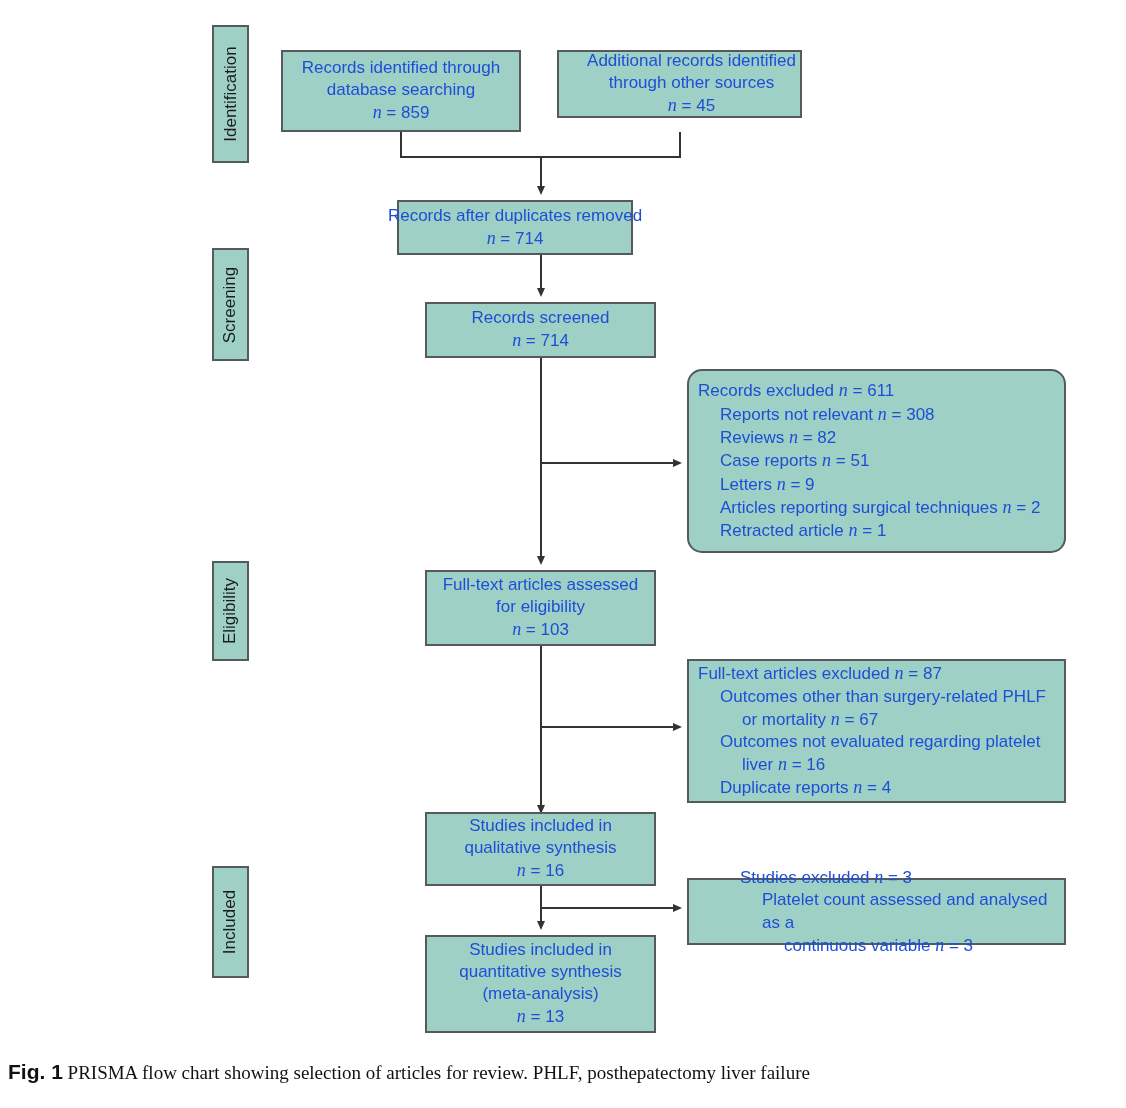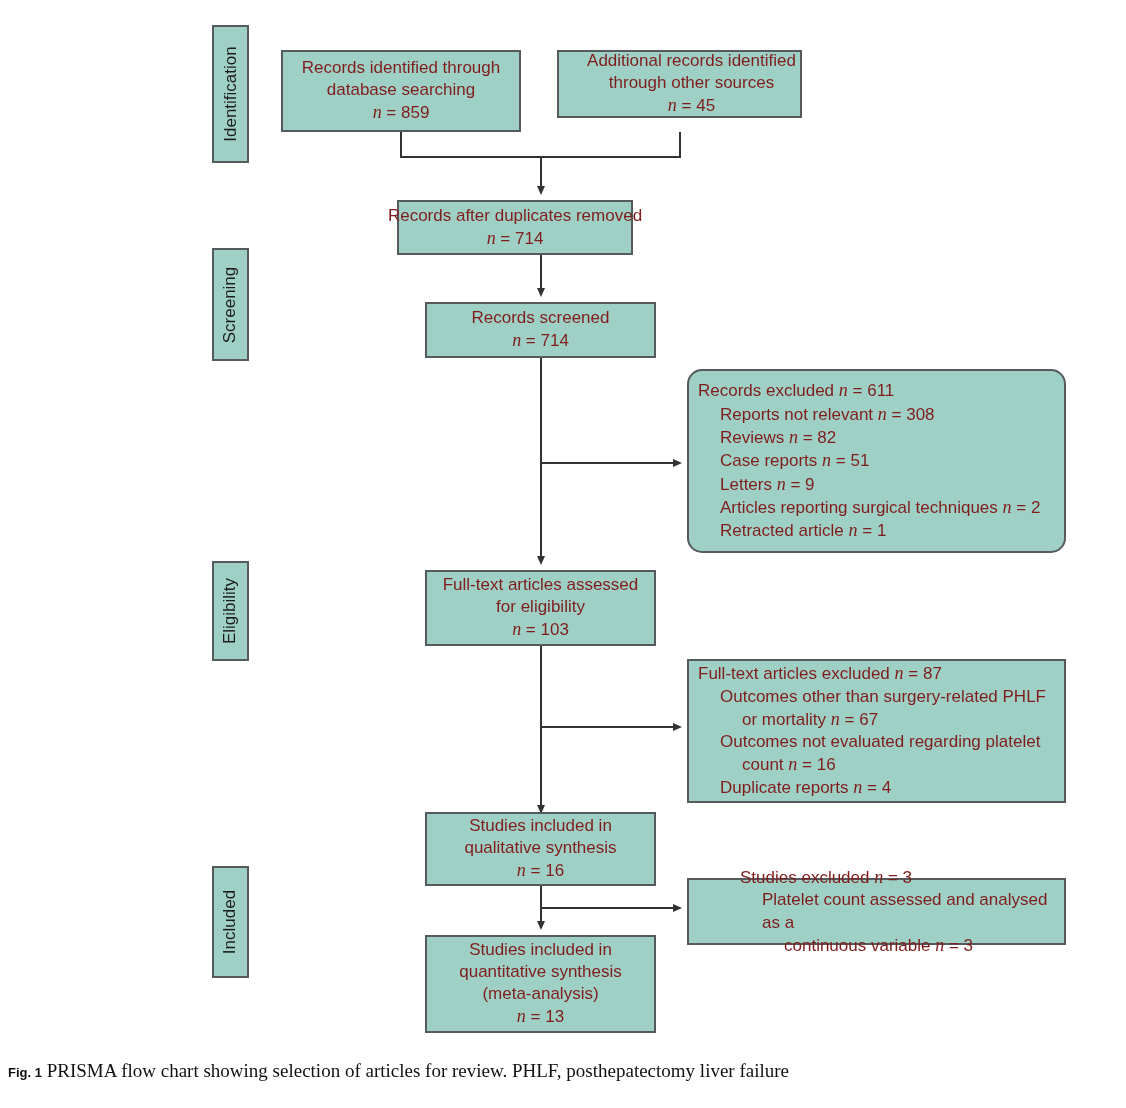--- a/index.html
+++ b/index.html
@@ -24,21 +24,21 @@
   .box {
     position: absolute;
     background: #9fd0c5;
     border: 2px solid #555a5c;
     box-sizing: border-box;
     display: flex;
     flex-direction: column;
     justify-content: center;
     font-size: 17px;
     line-height: 1.30;
-    color: #7f1d1d;
+    color: #1d4ed8;
   }
   .box.center { align-items: center; text-align: center; }
   .box.left   { align-items: flex-start; text-align: left; }
   .box .line { display: block; white-space: nowrap; }
   .box.left .pad { padding: 0 8px 0 9px; width: 100%; box-sizing: border-box; }
 
   
   .excl-title { display:block; white-space: nowrap; }
   .excl-item  { display:block; padding-left: 22px; }
   .excl-item .cont { display:block; padding-left: 22px; }
@@ -64,21 +64,21 @@
   .caption {
     position: absolute;
     left: 8px;
     top: 1060px;
     width: 1110px;
     font-family: "Liberation Serif", serif;
     font-size: 19px;
     color: #111111;
     white-space: nowrap;
   }
-  .caption b { font-family: "Liberation Sans", sans-serif; font-size:13px; font-weight: bold; }
+  .caption b { font-family: "Liberation Sans", sans-serif; font-size:21px; font-weight: bold; }
 
   svg.wires { position: absolute; left:0; top:0; width:1126px; height:1108px; pointer-events:none; }
 </style>
 </head>
 <body>
 
 <div id="chart">
 
   <svg class="wires" viewBox="0 0 1126 1108">
     <defs>
@@ -152,21 +152,21 @@
   <div class="box center" style="left:425px; top:570px; width:231px; height:76px;text-align:center;">
     <span class="line">Full-text articles assessed</span>
     <span class="line">for eligibility</span>
     <span class="line"><em class="nv">n</em> = <span>103</span></span>
   </div>
 
   <div class="box left" style="left:687px; top:659px; width:379px; height:144px;">
     <div class="pad">
       <span class="excl-title"><span>Full-text articles excluded</span> <em class="nv">n</em> = <span>87</span></span>
       <span class="excl-item"><span>Outcomes other than surgery-related PHLF</span><span class="cont"><span>or mortality</span> <em class="nv">n</em> = <span>67</span></span></span>
-      <span class="excl-item"><span>Outcomes not evaluated regarding platelet</span><span class="cont"><span>count</span> <em class="nv">n</em> = <span>16</span></span></span>
+      <span class="excl-item"><span>Outcomes not evaluated regarding platelet</span><span class="cont"><span>liver</span> <em class="nv">n</em> = <span>16</span></span></span>
       <span class="excl-item"><span>Duplicate reports</span> <em class="nv">n</em> = <span>4</span></span>
     </div>
   </div>
 
   <div class="box center" style="left:425px; top:812px; width:231px; height:74px;">
     <span class="line">Studies included in</span>
     <span class="line">qualitative synthesis</span>
     <span class="line"><em class="nv">n</em> = <span>16</span></span>
   </div>
 

